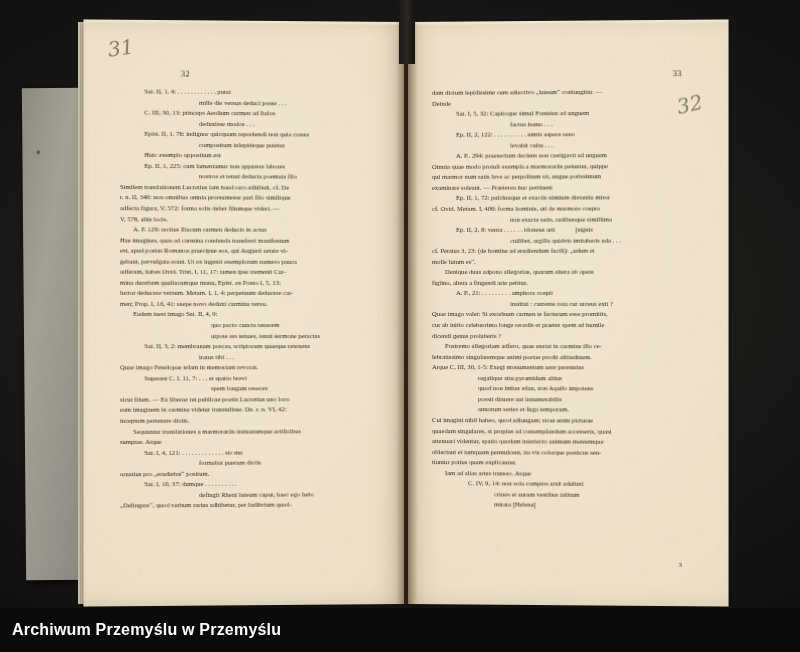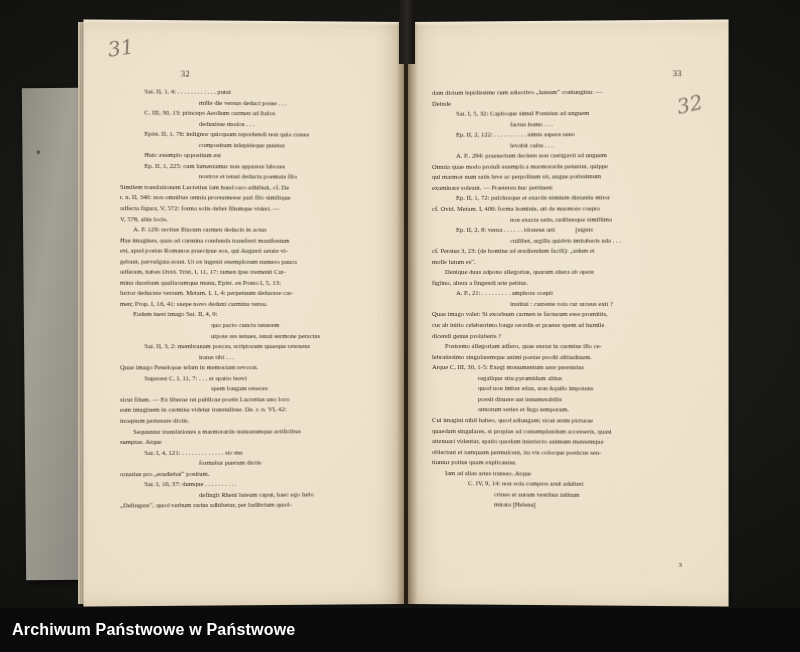--- a/index.html
+++ b/index.html
@@ -334,16 +334,16 @@
           </div>
         <div class="signature">3</div>
       </div>
     </div>
 
     <div id="gutter"></div>
     <div id="binding"></div>
   </div>
 
   <div id="watermark">
-    <span id="watermark-text">Archiwum Państwowe w Państwowe</span>
+    <span id="watermark-text">Archiwum Przemyślu w Przemyślu</span>
   </div>
 
 </div>
 
 </body></html>

